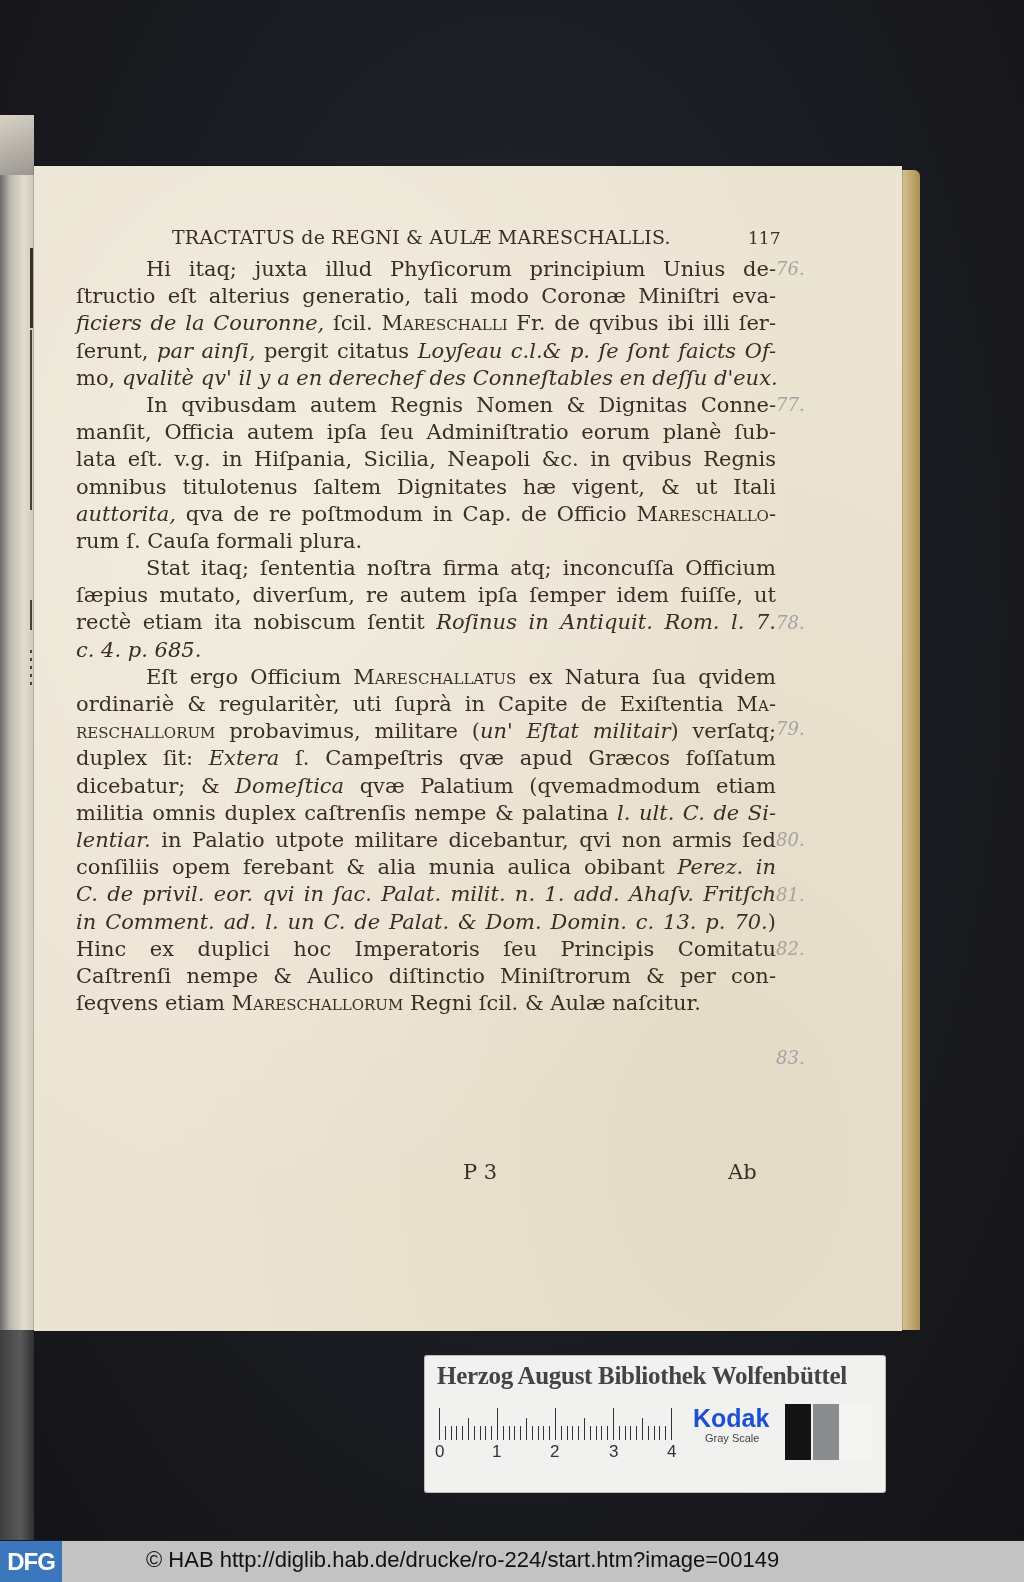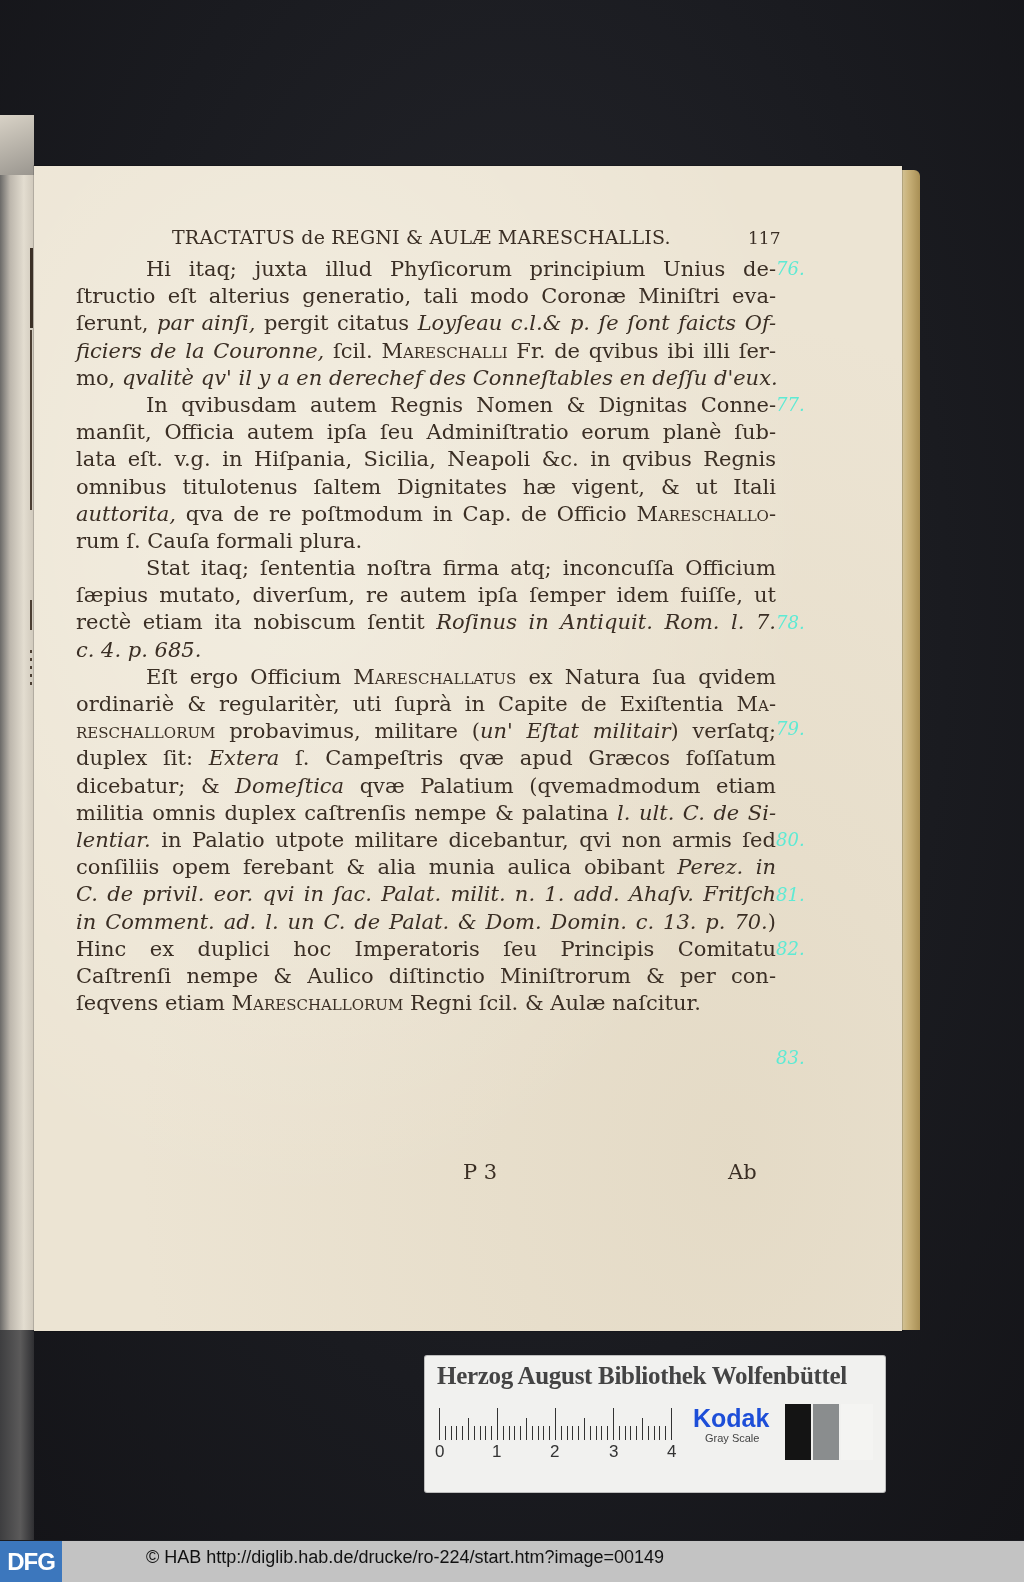--- a/index.html
+++ b/index.html
@@ -60,21 +60,21 @@
     position: absolute; left: 76px; top: 256px; width: 700px;
     font-size: 21px; line-height: 27.2px;
   }
   .line { display: block; white-space: nowrap; text-align: justify; text-align-last: justify; height: 27.2px; }
   .line.last { text-align-last: left; }
   .line.indent { padding-left: 70px; }
   .it { font-style: italic; }
   .sc { font-variant: small-caps; }
 
   .margin-num {
-    position: absolute; font-size: 18px; font-style: italic; color: #5eead4;
+    position: absolute; font-size: 18px; font-style: italic; color: #a3a3a3;
   }
 
   .signature {
     position: absolute; left: 463px; top: 1160px; font-size: 21px;
   }
   .catchword {
     position: absolute; left: 728px; top: 1160px; font-size: 21px;
   }
 
   .color-card {
@@ -108,21 +108,21 @@
     position: absolute; left: 0; top: 1541px; width: 1024px; height: 41px;
     background: #c3c3c3;
   }
   .dfg-logo {
     position: absolute; left: 0; top: 0; width: 62px; height: 41px; background: #3c77bd;
     color: #ffffff; font-family: "Liberation Sans", sans-serif; font-weight: bold;
     font-size: 24px; line-height: 41px; text-align: center; letter-spacing: -1px;
   }
   .footer-text {
     position: absolute; left: 146px; top: 6px; font-family: "Liberation Sans", sans-serif;
-    font-size: 18px; color: #111; white-space: nowrap;
+    font-size: 22px; color: #111; white-space: nowrap;
   }
 </style>
 </head>
 <body>
 
 <div class="backdrop"></div>
 <div class="left-page-edge"></div>
 <div class="left-page-edge-top"></div>
 <div class="left-page-edge-bottom"></div>
 <div class="page-fore-edge"></div>
@@ -132,22 +132,22 @@
 <div class="spine-line l2"></div>
 <div class="spine-line l3"></div>
 <div class="spine-dots"></div>
 
 <div class="running-head ink">TRACTATUS de REGNI &amp; AULÆ MARESCHALLIS.</div>
 <div class="folio ink">117</div>
 
 <div class="text-block ink" id="text-block">
     <span class="line indent"><span>Hi itaq; juxta illud Phyſicorum principium Unius de-</span></span>
     <span class="line"><span>ſtructio eſt alterius generatio, tali modo Coronæ Miniſtri eva-</span></span>
+    <span class="line"><span class="it">ficiers de la Couronne,</span><span> ſcil. </span><span class="sc">Mareſchalli</span><span> Fr. de qvibus ibi illi ſer-</span></span>
     <span class="line"><span>ſerunt, </span><span class="it">par ainſi,</span><span> pergit citatus </span><span class="it">Loyſeau c.l.&amp; p. ſe ſont faicts Of-</span></span>
-    <span class="line"><span class="it">ficiers de la Couronne,</span><span> ſcil. </span><span class="sc">Mareſchalli</span><span> Fr. de qvibus ibi illi ſer-</span></span>
     <span class="line last"><span>mo, </span><span class="it">qvalitè qv' il y a en derechef des Conneſtables en deſſu d'eux.</span></span>
     <span class="line indent"><span>In qvibusdam autem Regnis Nomen &amp; Dignitas Conne-</span></span>
     <span class="line"><span>manſit, Officia autem ipſa ſeu Adminiſtratio eorum planè ſub-</span></span>
     <span class="line"><span>lata eſt. v.g. in Hiſpania, Sicilia, Neapoli &amp;c. in qvibus Regnis</span></span>
     <span class="line"><span>omnibus titulotenus ſaltem Dignitates hæ vigent, &amp; ut Itali</span></span>
     <span class="line"><span class="it">auttorita,</span><span> qva de re poſtmodum in Cap. de Officio </span><span class="sc">Mareſchallo-</span></span>
     <span class="line last"><span>rum ſ. Cauſa formali plura.</span></span>
     <span class="line indent"><span>Stat itaq; ſententia noſtra firma atq; inconcuſſa Officium</span></span>
     <span class="line"><span>ſæpius mutato, diverſum, re autem ipſa ſemper idem fuiſſe, ut</span></span>
     <span class="line"><span>rectè etiam ita nobiscum ſentit </span><span class="it">Roſinus in Antiquit. Rom. l. 7.</span></span>

